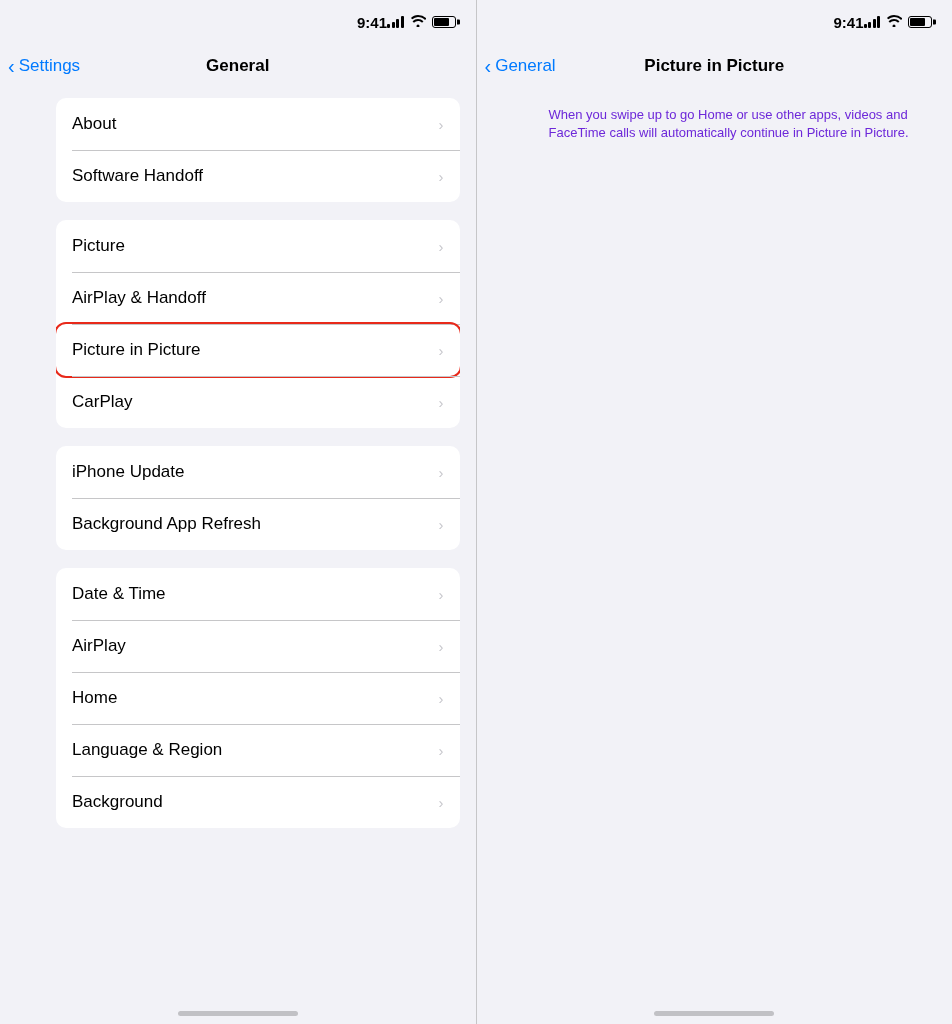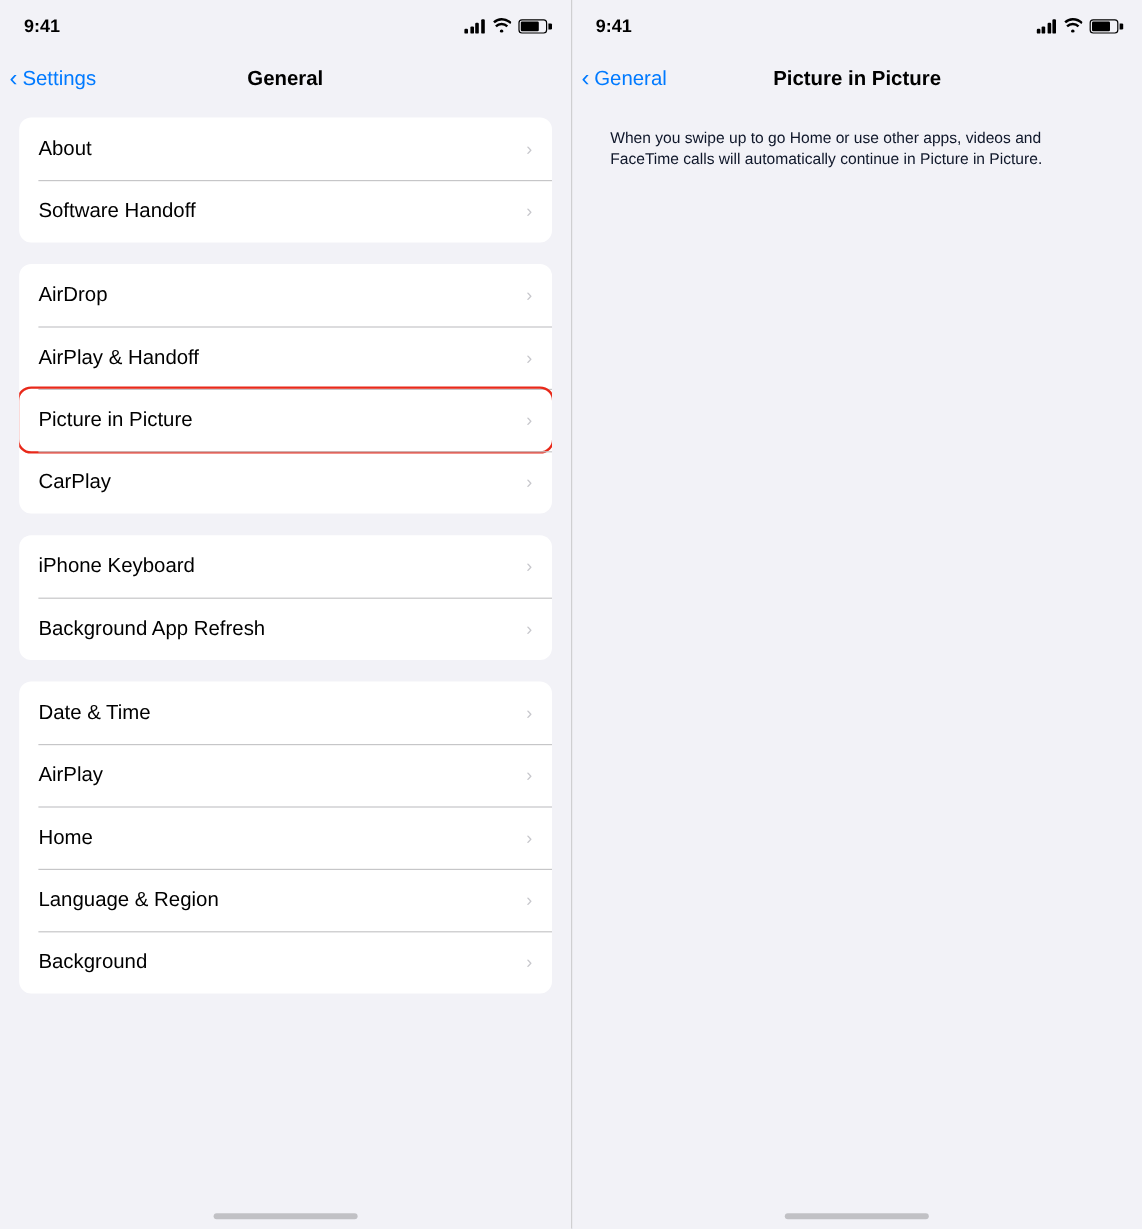--- a/index.html
+++ b/index.html
@@ -24,24 +24,23 @@
     .panel-divider {
       width: 1px;
       background: #c6c6c8;
     }
 
     
     .status-bar {
       height: 44px;
       display: flex;
       align-items: center;
-      justify-content: space-between;
+      justify-content: flex-end;
       padding: 4px 20px;
       flex-shrink: 0;
-      gap: 13px;
     }
     .status-time {
       font-size: 15px;
       font-weight: 600;
       color: #000;
     }
     .status-icons {
       display: flex;
       align-items: center;
       gap: 6px;
@@ -119,20 +118,21 @@
       font-size: 17px;
       font-weight: 600;
       color: #000;
     }
 
     
     .content {
       flex: 1;
       overflow-y: auto;
       padding: 10px 16px 20px;
+      margin-left: 40px;
     }
     .content::-webkit-scrollbar { display: none; }
 
     
     .settings-group {
       background: #fff;
       border-radius: 10px;
       margin-bottom: 18px;
       overflow: hidden;
     }
@@ -196,21 +196,21 @@
       width: 27px;
       height: 27px;
       background: #fff;
       border-radius: 50%;
       box-shadow: 0 2px 4px rgba(0,0,0,0.3);
     }
 
     
     .pip-description {
       font-size: 13px;
-      color: #0f172a;
+      color: #6d28d9;
       line-height: 1.4;
       padding: 8px 16px 16px;
     }
 
     
     .home-indicator {
       height: 34px;
       display: flex;
       align-items: flex-end;
       justify-content: center;
@@ -267,39 +267,39 @@
           <span class="settings-row-label">About</span>
           <span class="chevron-right">›</span>
         </div>
         <div class="settings-row">
           <span class="settings-row-label">Software Handoff</span>
           <span class="chevron-right">›</span>
         </div>
       </div>
       <div class="settings-group">
         <div class="settings-row">
-          <span class="settings-row-label">AirDrop</span>
+          <span class="settings-row-label">Picture</span>
           <span class="chevron-right">›</span>
         </div>
         <div class="settings-row">
           <span class="settings-row-label">AirPlay &amp; Handoff</span>
           <span class="chevron-right">›</span>
         </div>
         <div class="settings-row row-highlight">
           <span class="settings-row-label">Picture in Picture</span>
           <span class="chevron-right">›</span>
         </div>
         <div class="settings-row">
           <span class="settings-row-label">CarPlay</span>
           <span class="chevron-right">›</span>
         </div>
       </div>
       <div class="settings-group">
         <div class="settings-row">
-          <span class="settings-row-label">iPhone Keyboard</span>
+          <span class="settings-row-label">iPhone Update</span>
           <span class="chevron-right">›</span>
         </div>
         <div class="settings-row">
           <span class="settings-row-label">Background App Refresh</span>
           <span class="chevron-right">›</span>
         </div>
       </div>
       <div class="settings-group">
         <div class="settings-row">
           <span class="settings-row-label">Date &amp; Time</span>

